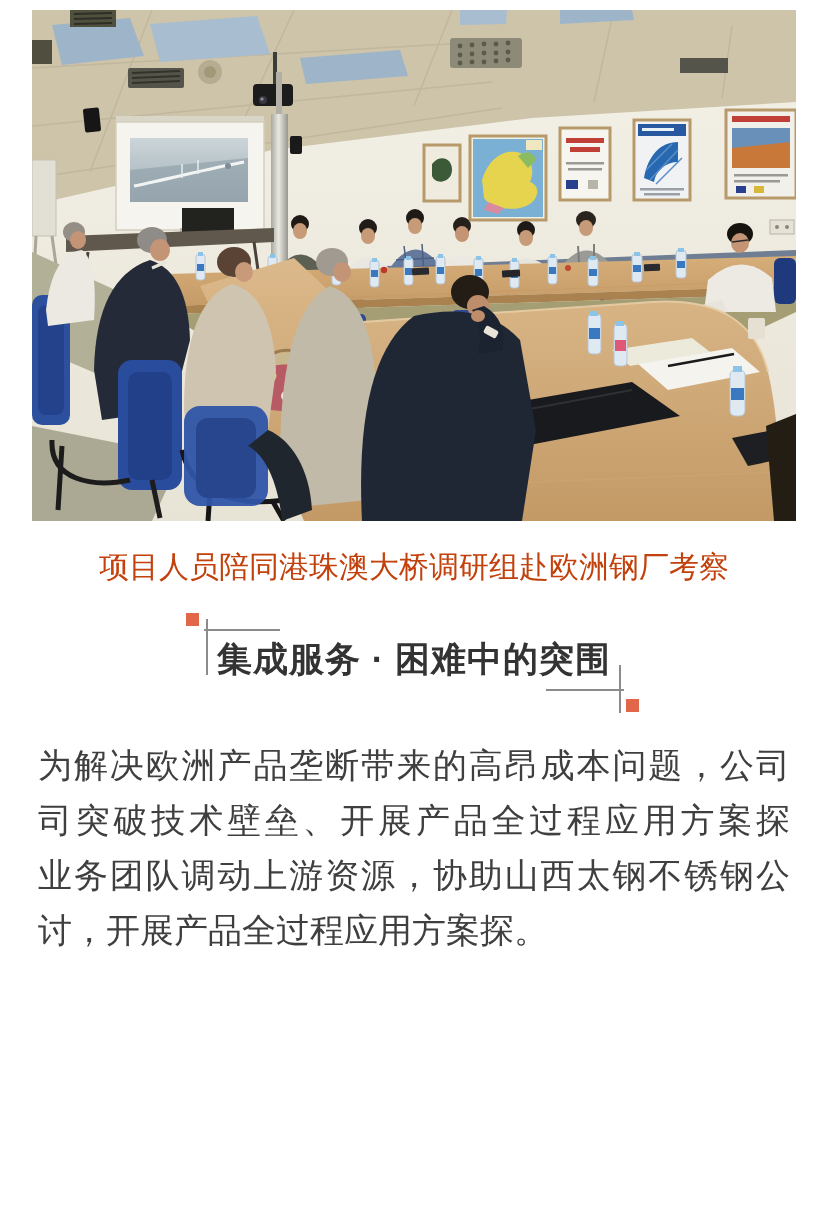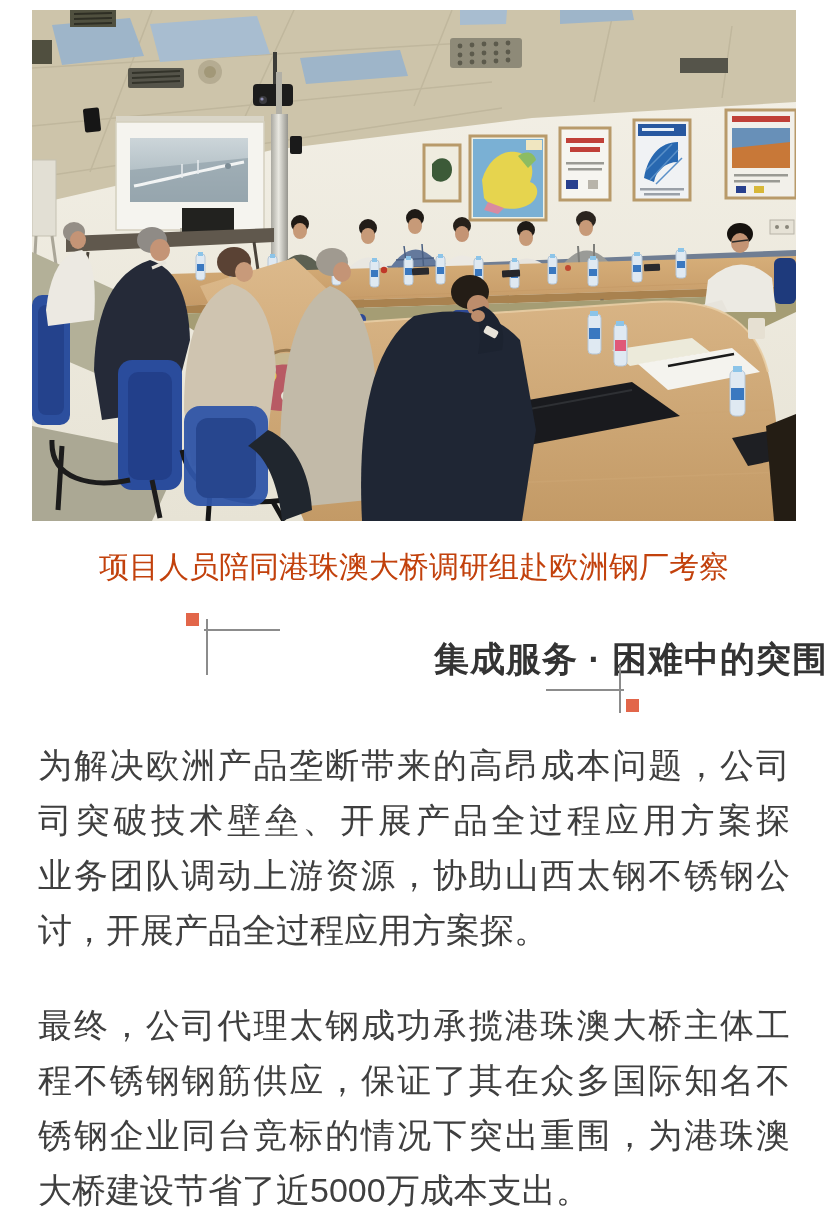--- a/index.html
+++ b/index.html
@@ -13,21 +13,21 @@
     background:#e8e4d8;overflow:hidden;
   }
   .photo svg{display:block;width:100%;height:100%;}
   .caption{
     position:absolute;top:548px;left:0;width:828px;
     text-align:center;font-size:30px;line-height:38px;color:#c2410c;
     letter-spacing:0px;font-weight:500;
   }
   .heading-block{position:absolute;top:605px;left:0;width:828px;height:120px;}
   .heading{
-    position:absolute;top:30px;left:0;width:828px;text-align:right;
+    position:absolute;top:30px;left:0;width:828px;text-align:center;
     font-size:35px;font-weight:bold;color:#333333;letter-spacing:1px;line-height:48px;
   }
   .sq{position:absolute;width:13px;height:13px;background:#e2664a;}
   .sq1{left:186px;top:8px;}
   .sq2{left:626px;top:94px;}
   .ln{position:absolute;background:#8c8c8c;}
   .v1{left:206px;top:14px;width:2px;height:56px;}
   .h1{left:204px;top:24px;width:76px;height:2px;}
   .h2{left:546px;top:84px;width:78px;height:2px;}
   .v2{left:619px;top:60px;width:2px;height:48px;}
@@ -453,21 +453,15 @@
     <div class="sq sq2"></div>
   </div>
 
   <div class="body">
     <div class="para">
       <div class="line">为解决欧洲产品垄断带来的高昂成本问题，公司</div>
       <div class="line">司突破技术壁垒、开展产品全过程应用方案探</div>
       <div class="line">业务团队调动上游资源，协助山西太钢不锈钢公</div>
       <div class="line last">讨，开展产品全过程应用方案探。</div>
     </div>
-    <div class="para">
-      <div class="line">最终，公司代理太钢成功承揽港珠澳大桥主体工</div>
-      <div class="line">程不锈钢钢筋供应，保证了其在众多国际知名不</div>
-      <div class="line">锈钢企业同台竞标的情况下突出重围，为港珠澳</div>
-      <div class="line last">大桥建设节省了近5000万成本支出。</div>
-    </div>
   </div>
 
 </div>
 
 </body></html>

